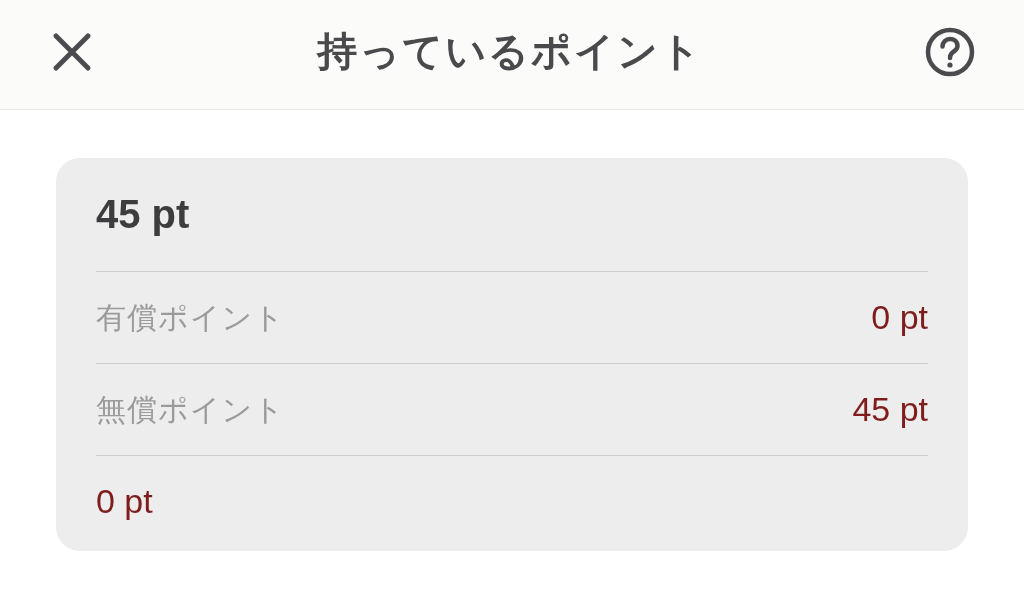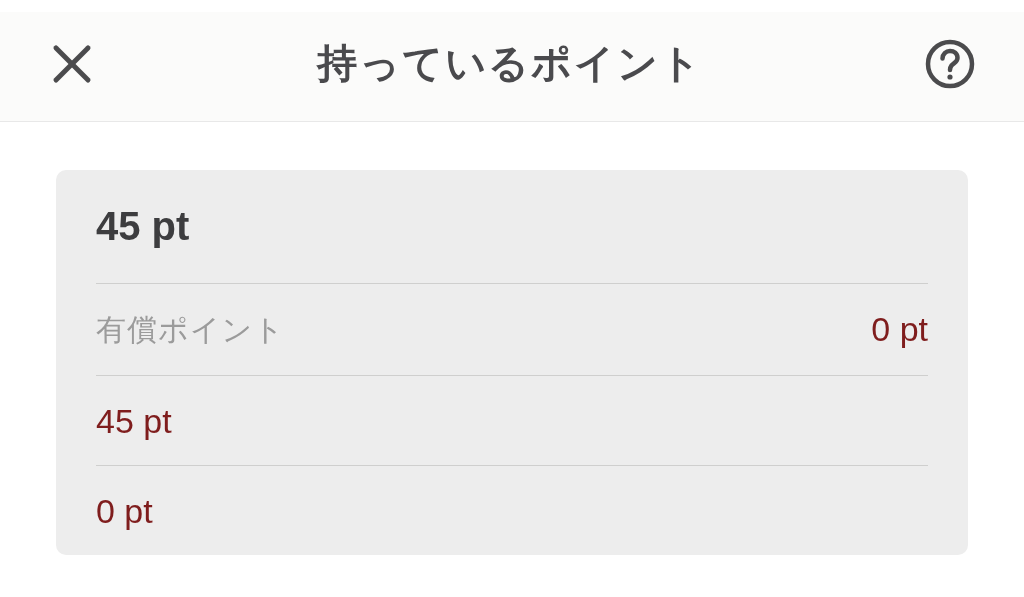--- a/index.html
+++ b/index.html
@@ -14,21 +14,20 @@
       height: 597px;
       overflow: hidden;
     }
     .header {
       display: flex;
       align-items: center;
       justify-content: space-between;
       padding: 24px 48px 30px 48px;
       background: #fbfbfa;
       border-bottom: 1px solid #e8e8e8;
-      margin-top: 12px;
     }
     .close-btn {
       width: 48px;
       height: 48px;
       display: flex;
       align-items: center;
       justify-content: center;
       cursor: pointer;
     }
     .close-btn svg {
@@ -52,22 +51,22 @@
     .help-btn svg {
       width: 52px;
       height: 52px;
     }
     .content {
       padding: 48px 56px 0 56px;
       background: #ffffff;
     }
     .card {
       background: #ededed;
-      border-radius: 10px;
-      padding: 34px 40px 0 40px;
+      border-radius: 24px;
+      padding: 34px 40px 6px 40px;
     }
     .total-row {
       display: flex;
       align-items: center;
       justify-content: space-between;
       padding-bottom: 34px;
       border-bottom: 1px solid #cfcfce;
     }
     .total-value {
       font-size: 40px;
@@ -129,19 +128,20 @@
 <div class="content">
   <div class="card">
     <div class="total-row">
       <div class="total-value">45 pt</div>
     </div>
     <div class="detail-row">
       <div class="detail-label">有償ポイント</div>
       <div class="detail-value">0 pt</div>
     </div>
     <div class="detail-row">
+      <div class="detail-label">無償ポイント</div>
       <div class="detail-value">45 pt</div>
     </div>
     <div class="detail-row">
       <div class="detail-value">0 pt</div>
     </div>
   </div>
 </div>
 
 </body></html>

